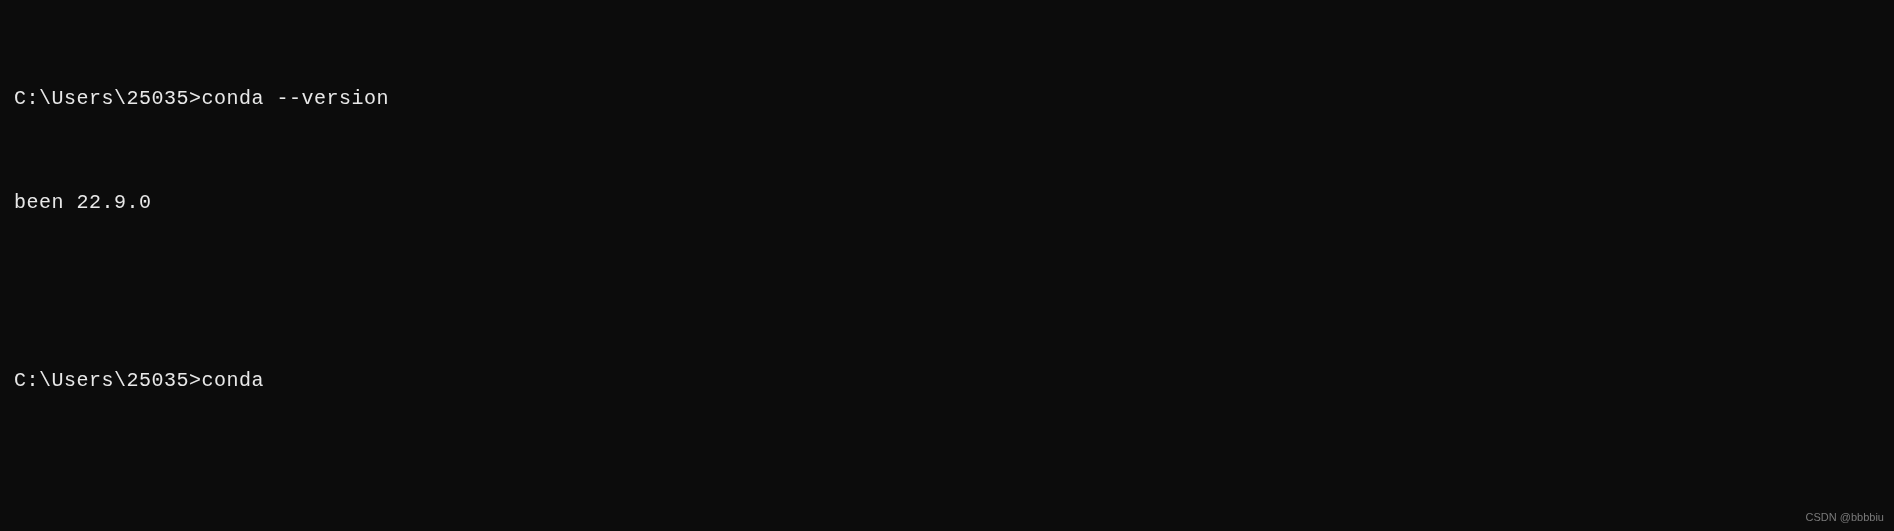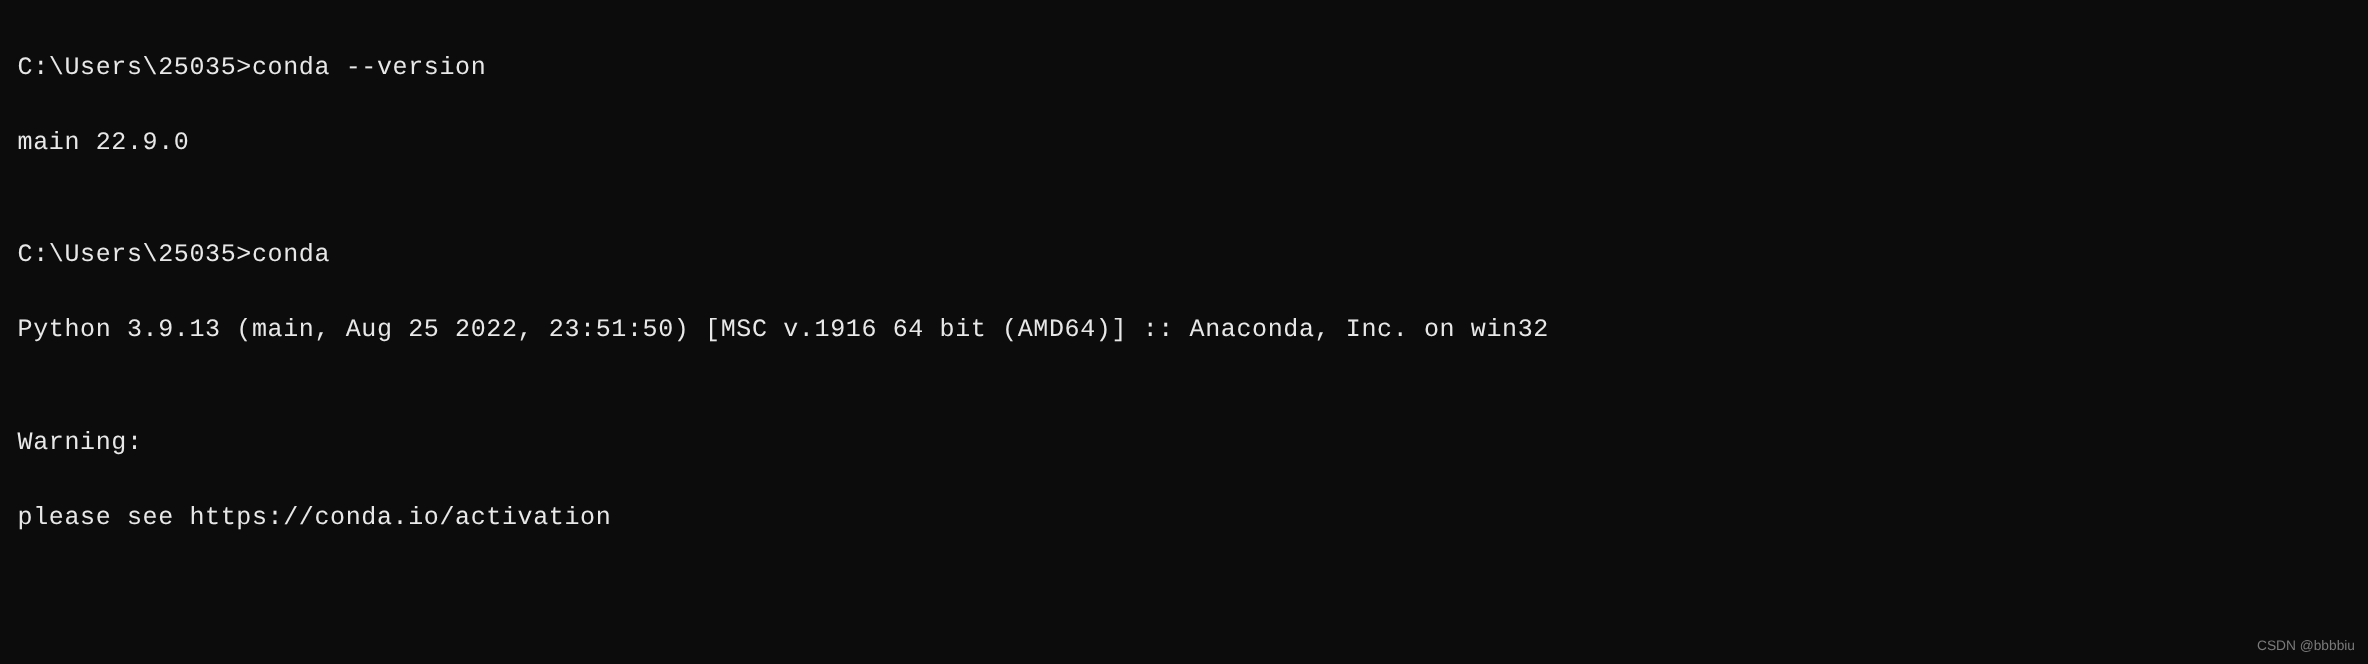--- a/index.html
+++ b/index.html
@@ -18,40 +18,40 @@
       height: 531px;
       position: relative;
       overflow: hidden;
     }
     .terminal {
       white-space: pre;
       letter-spacing: 0.5px;
     }
     .prompt-line {
       display: block;
+      margin-top: 44px;
     }
     .watermark {
       position: absolute;
       bottom: 6px;
       right: 10px;
       font-size: 11px;
       color: #7a7a7a;
       font-family: Arial, sans-serif;
       letter-spacing: 0;
     }
   </style>
 </head>
 <body>
 
 <div class="terminal">
 <span class="prompt-line"><span>C:\Users\25035&gt;</span><span>conda --version</span></span>
-<span class="prompt-line">main 22.9.0</span>
+<span class="prompt-line">been 22.9.0</span>
 <span class="prompt-line"></span>
 <span class="prompt-line"><span>C:\Users\25035&gt;</span><span>conda</span></span>
-<span class="prompt-line">Python 3.9.13 (main, Aug 25 2022, 23:51:50) [MSC v.1916 64 bit (AMD64)] :: Anaconda, Inc. on win32</span>
 <span class="prompt-line"></span>
 <span class="prompt-line">Warning:</span>
 <span class="prompt-line">please see https://conda.io/activation</span>
 <span class="prompt-line"></span>
 
 
 </div>
 
 <div class="watermark">CSDN @bbbbiu</div>
 

